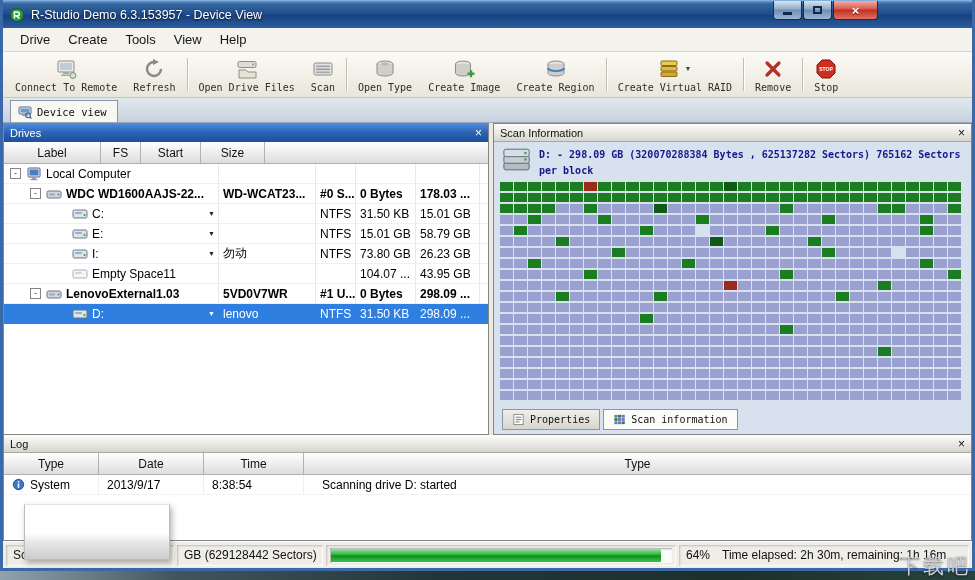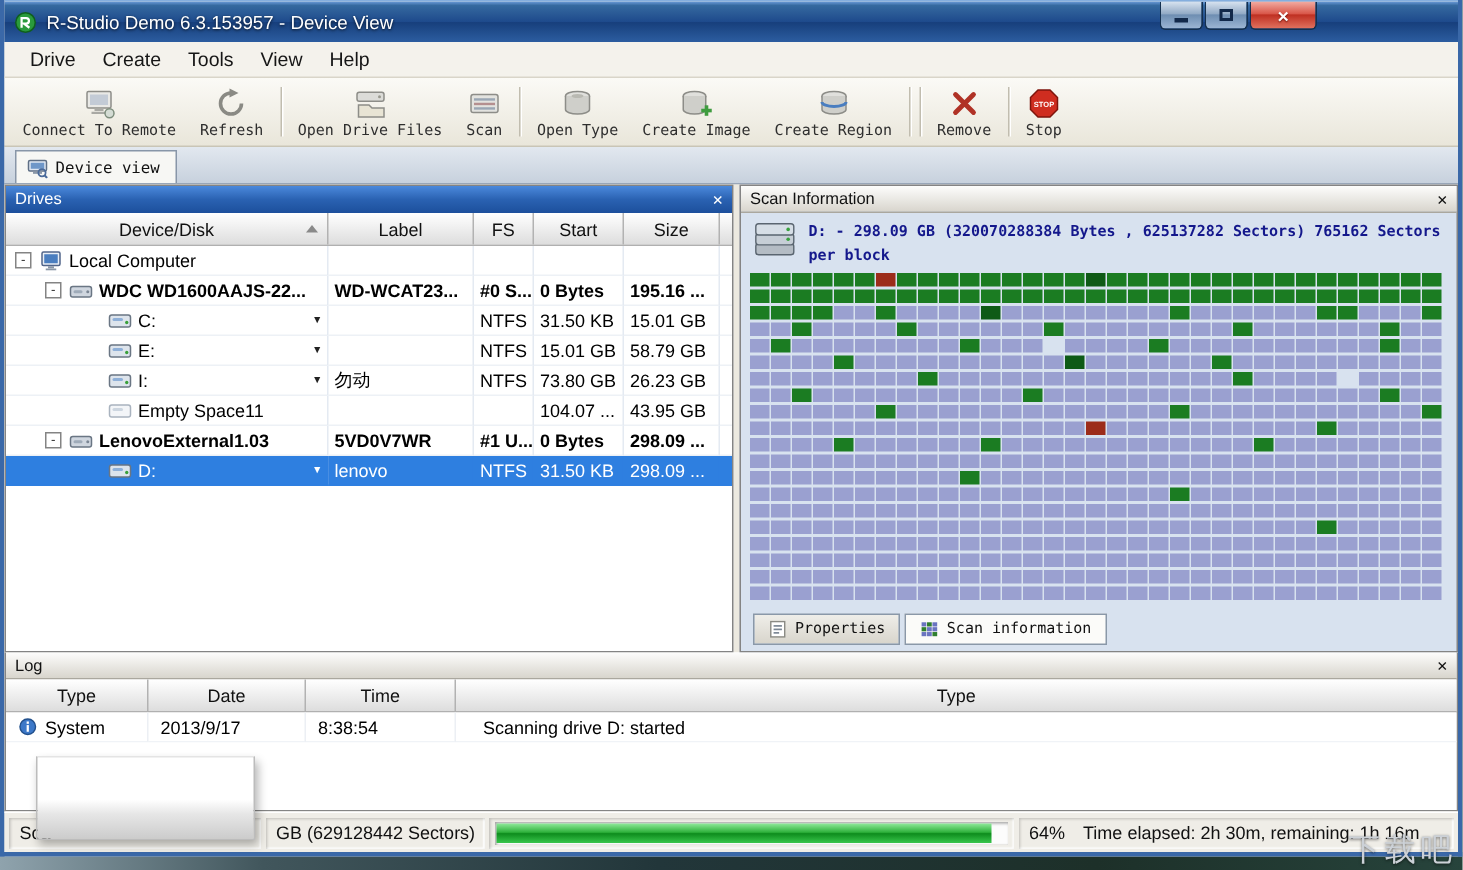--- a/index.html
+++ b/index.html
@@ -254,20 +254,35 @@
             <svg viewBox="0 0 22 22">
               <ellipse cx="11" cy="6" rx="8" ry="3" fill="#e0e0dc" stroke="#8d8d88"></ellipse>
               <path d="M3 6v9c0 1.7 3.6 3 8 3s8-1.3 8-3V6" fill="#cfcfca" stroke="#8d8d88"></path>
               <path d="M3 10c0 1.7 3.6 3 8 3s8-1.3 8-3" fill="none" stroke="#4a7ec0" stroke-width="2"></path>
             </svg>
           </span>
         </div>
         <span class="tlabel">Create Region</span>
       </div>
       <div class="tsep"></div>
+      <div class="tbtn">
+        <div class="ticonrow">
+          <span class="ticon">
+            <svg viewBox="0 0 22 22">
+              <g stroke="#8a6d1c">
+                <rect x="3" y="3" width="16" height="4.5" rx="1" fill="#eccb4e"></rect>
+                <rect x="3" y="8.5" width="16" height="4.5" rx="1" fill="#e0ba3c"></rect>
+                <rect x="3" y="14" width="16" height="4.5" rx="1" fill="#d3a92e"></rect>
+              </g>
+            </svg>
+          </span>
+          <span class="tdrop">▼</span>
+        </div>
+        <span class="tlabel">Create Virtual RAID</span>
+      </div>
       <div class="tsep"></div>
       <div class="tbtn">
         <div class="ticonrow">
           <span class="ticon">
             <svg viewBox="0 0 22 22">
               <path d="M5 5l12 12M17 5L5 17" stroke="#b03226" stroke-width="3.2" stroke-linecap="round"></path>
             </svg>
           </span>
         </div>
         <span class="tlabel">Remove</span>
@@ -301,24 +316,20 @@
     </div>
   </div>
 
   <div class="mainarea">
     <div class="drives-panel">
       <div class="drives-header">
         <span class="ht">Drives</span>
         <span class="panel-close">×</span>
       </div>
       <div class="cols" id="drives-cols">
-          <div class="hcell" style="width: 215px;">
-            <span>Device/Disk</span>
-            <span class="sort"></span>
-          </div>
           <div class="hcell" style="width: 97px;">
             <span>Label</span>
           </div>
           <div class="hcell" style="width: 40px;">
             <span>FS</span>
           </div>
           <div class="hcell" style="width: 60px;">
             <span>Start</span>
           </div>
           <div class="hcell" style="width: 64px;">
@@ -354,21 +365,21 @@
                   <rect x="1" y="4" width="14" height="7" rx="1.5" fill="#cfd6df" stroke="#6a7684"></rect>
                   <circle cx="12.5" cy="7.5" r="1" fill="#7a8694"></circle>
                   <rect x="3" y="6.5" width="6" height="2" rx="1" fill="#9fabb9"></rect>
                 </svg>
               </span>
               <span class="dname">WDC WD1600AAJS-22...</span>
             </div>
             <div class="dcell" style="width: 97px;">WD-WCAT23...</div>
             <div class="dcell" style="width: 40px;">#0 S...</div>
             <div class="dcell" style="width: 60px;">0 Bytes</div>
-            <div class="dcell" style="width: 64px;">195.16 ...</div>
+            <div class="dcell" style="width: 64px;">178.03 ...</div>
             <div class="dcell dfill"></div>
           </div>
           <div class="drow">
             <div class="dcell dev" style="width: 215px; padding-left: 68px;">
               <span class="dicon">
                 <svg viewBox="0 0 16 14">
                   <rect x="1" y="3" width="14" height="8" rx="1.5" fill="#dde4ec" stroke="#6a7684"></rect>
                   <rect x="3" y="5" width="7" height="2" rx="1" fill="#8fb0d8"></rect>
                   <circle cx="12.5" cy="8" r="1.1" fill="#3aa03a"></circle>
                 </svg>

